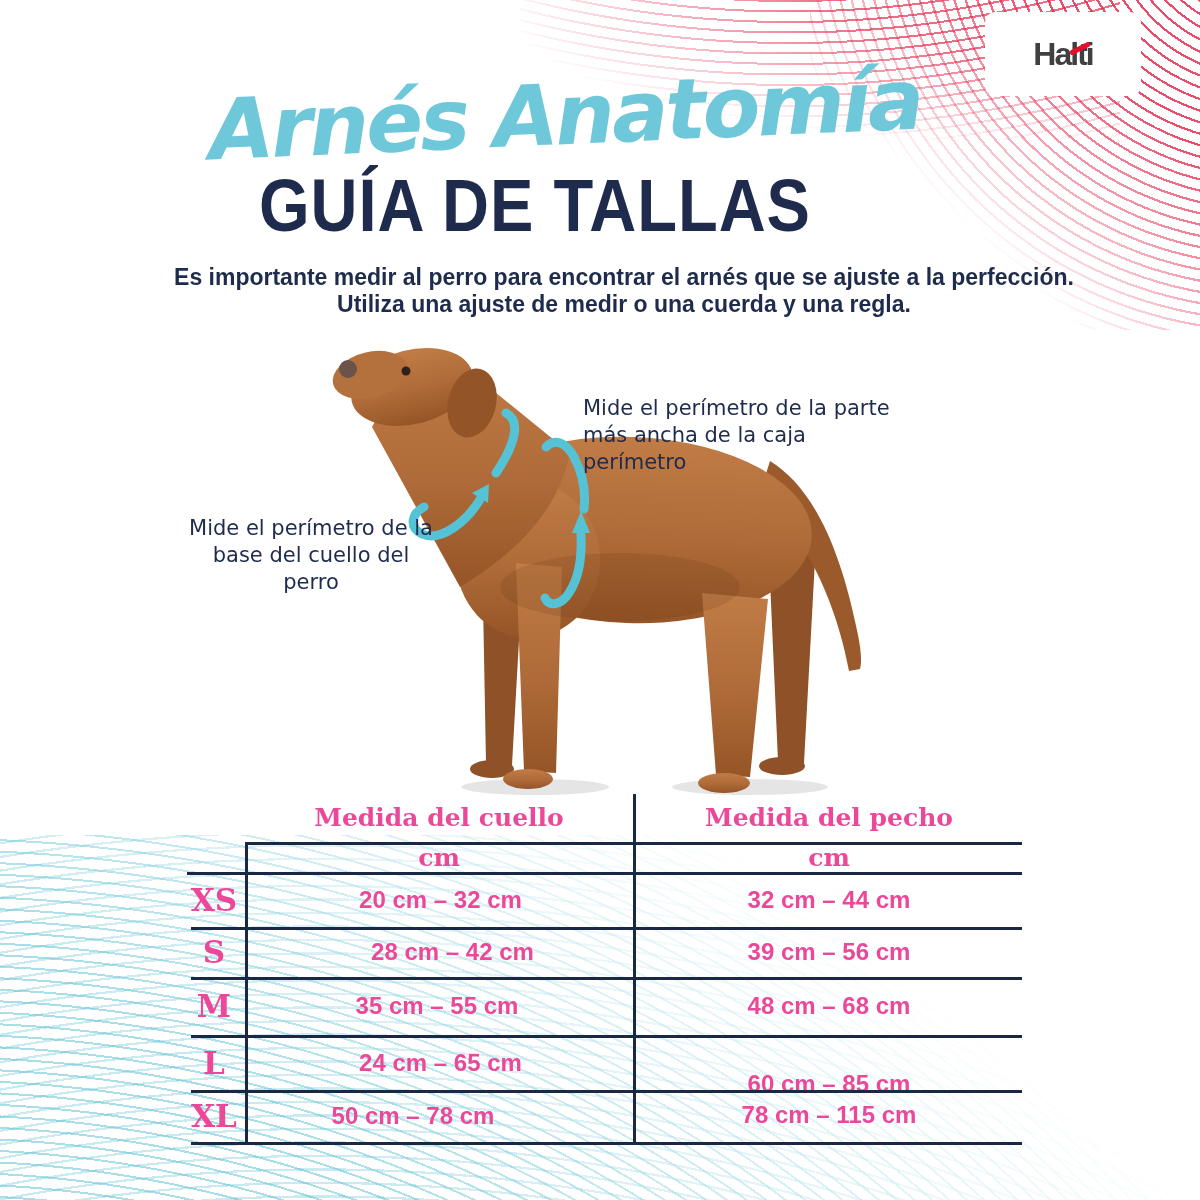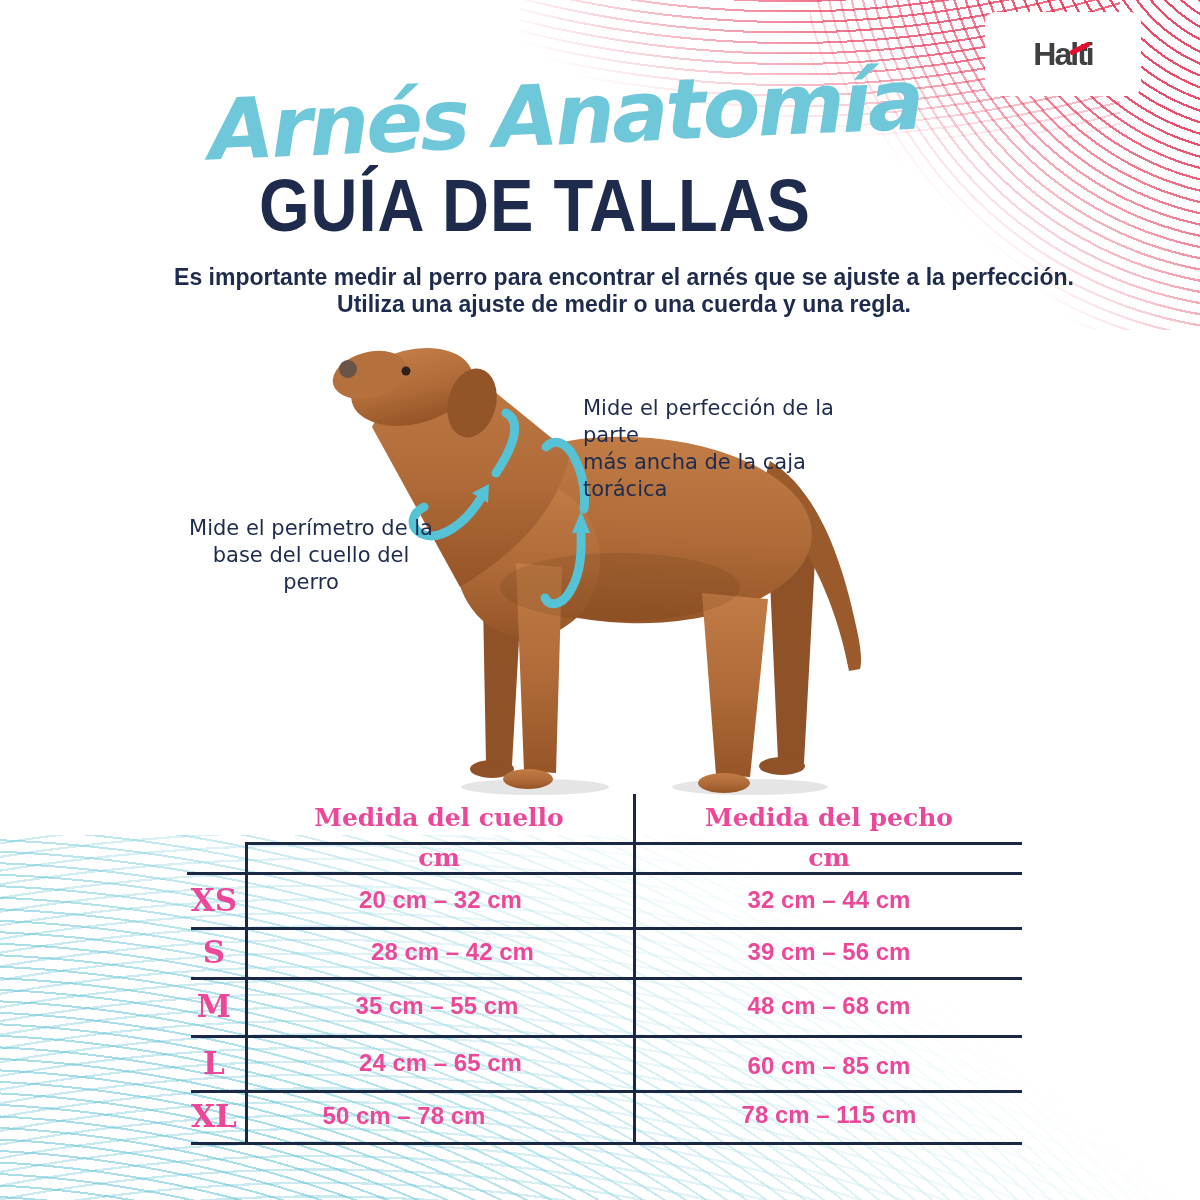--- a/index.html
+++ b/index.html
@@ -156,22 +156,22 @@
   </g>
   <polygon points="169,149 168,168 152,158" fill="#56c2d6"></polygon>
   <g stroke="#56c2d6" stroke-width="9" fill="none" stroke-linecap="round">
     <path d="M 226 112 C 234 103 246 107 254 122 C 263 139 266 157 264 174"></path>
     <path d="M 261 200 C 262 222 259 243 249 258 C 242 269 230 273 225 263"></path>
   </g>
   <polygon points="261,176 252,198 270,198" fill="#56c2d6"></polygon>
 </svg>
 
 <div class="abs note note-chest">
-  <div>Mide el perfección de la parte</div>
-  <div>más ancha de la caja torácica</div>
+  <div>Mide el perímetro de la parte</div>
+  <div>más ancha de la caja perímetro</div>
 </div>
 <div class="abs note note-neck">
   <div>Mide el perímetro de la</div>
   <div>base del cuello del perro</div>
 </div>
 
 <div class="abs table-wrap">
 
   <div class="tcell thead" style="left:60px;top:4px;width:388px;height:46px;">Medida del cuello</div>
   <div class="tcell thead" style="left:451px;top:4px;width:386px;height:46px;">Medida del pecho</div>
@@ -186,24 +186,24 @@
   <div class="tcell tsize" style="left:0;top:137px;width:58px;height:50px;">S</div>
   <div class="tcell tval" style="left:63px;top:137px;width:385px;height:50px;padding-left:12px;">28 cm – 42 cm</div>
   <div class="tcell tval" style="left:451px;top:137px;width:386px;height:50px;">39 cm – 56 cm</div>
 
   <div class="tcell tsize" style="left:0;top:187px;width:58px;height:58px;">M</div>
   <div class="tcell tval" style="left:63px;top:187px;width:378px;height:58px;">35 cm – 55 cm</div>
   <div class="tcell tval" style="left:451px;top:187px;width:386px;height:58px;">48 cm – 68 cm</div>
 
   <div class="tcell tsize" style="left:0;top:245px;width:58px;height:55px;">L</div>
   <div class="tcell tval" style="left:63px;top:245px;width:385px;height:55px;">24 cm – 65 cm</div>
-  <div class="tcell tval" style="left:451px;top:245px;width:386px;height:62px;">60 cm – 85 cm</div>
+  <div class="tcell tval" style="left:451px;top:263px;width:386px;height:62px;">60 cm – 85 cm</div>
 
   <div class="tcell tsize" style="left:0;top:300px;width:58px;height:52px;">XL</div>
-  <div class="tcell tval" style="left:59px;top:300px;width:320px;height:52px;">50 cm – 78 cm</div>
+  <div class="tcell tval" style="left:68px;top:300px;width:320px;height:52px;">50 cm – 78 cm</div>
   <div class="tcell tval" style="left:451px;top:300px;width:386px;height:50px;">78 cm – 115 cm</div>
 
   <div class="tline" style="left:60px;top:52px;width:777px;height:3px;"></div>
   <div class="tline" style="left:2px;top:82px;width:835px;height:3px;"></div>
   <div class="tline" style="left:6px;top:137px;width:831px;height:3px;"></div>
   <div class="tline" style="left:6px;top:187px;width:831px;height:3px;"></div>
   <div class="tline" style="left:6px;top:245px;width:831px;height:3px;"></div>
   <div class="tline" style="left:6px;top:300px;width:831px;height:3px;"></div>
   <div class="tline" style="left:6px;top:352px;width:831px;height:3px;"></div>
   <div class="tline" style="left:448px;top:4px;width:3px;height:351px;"></div>

